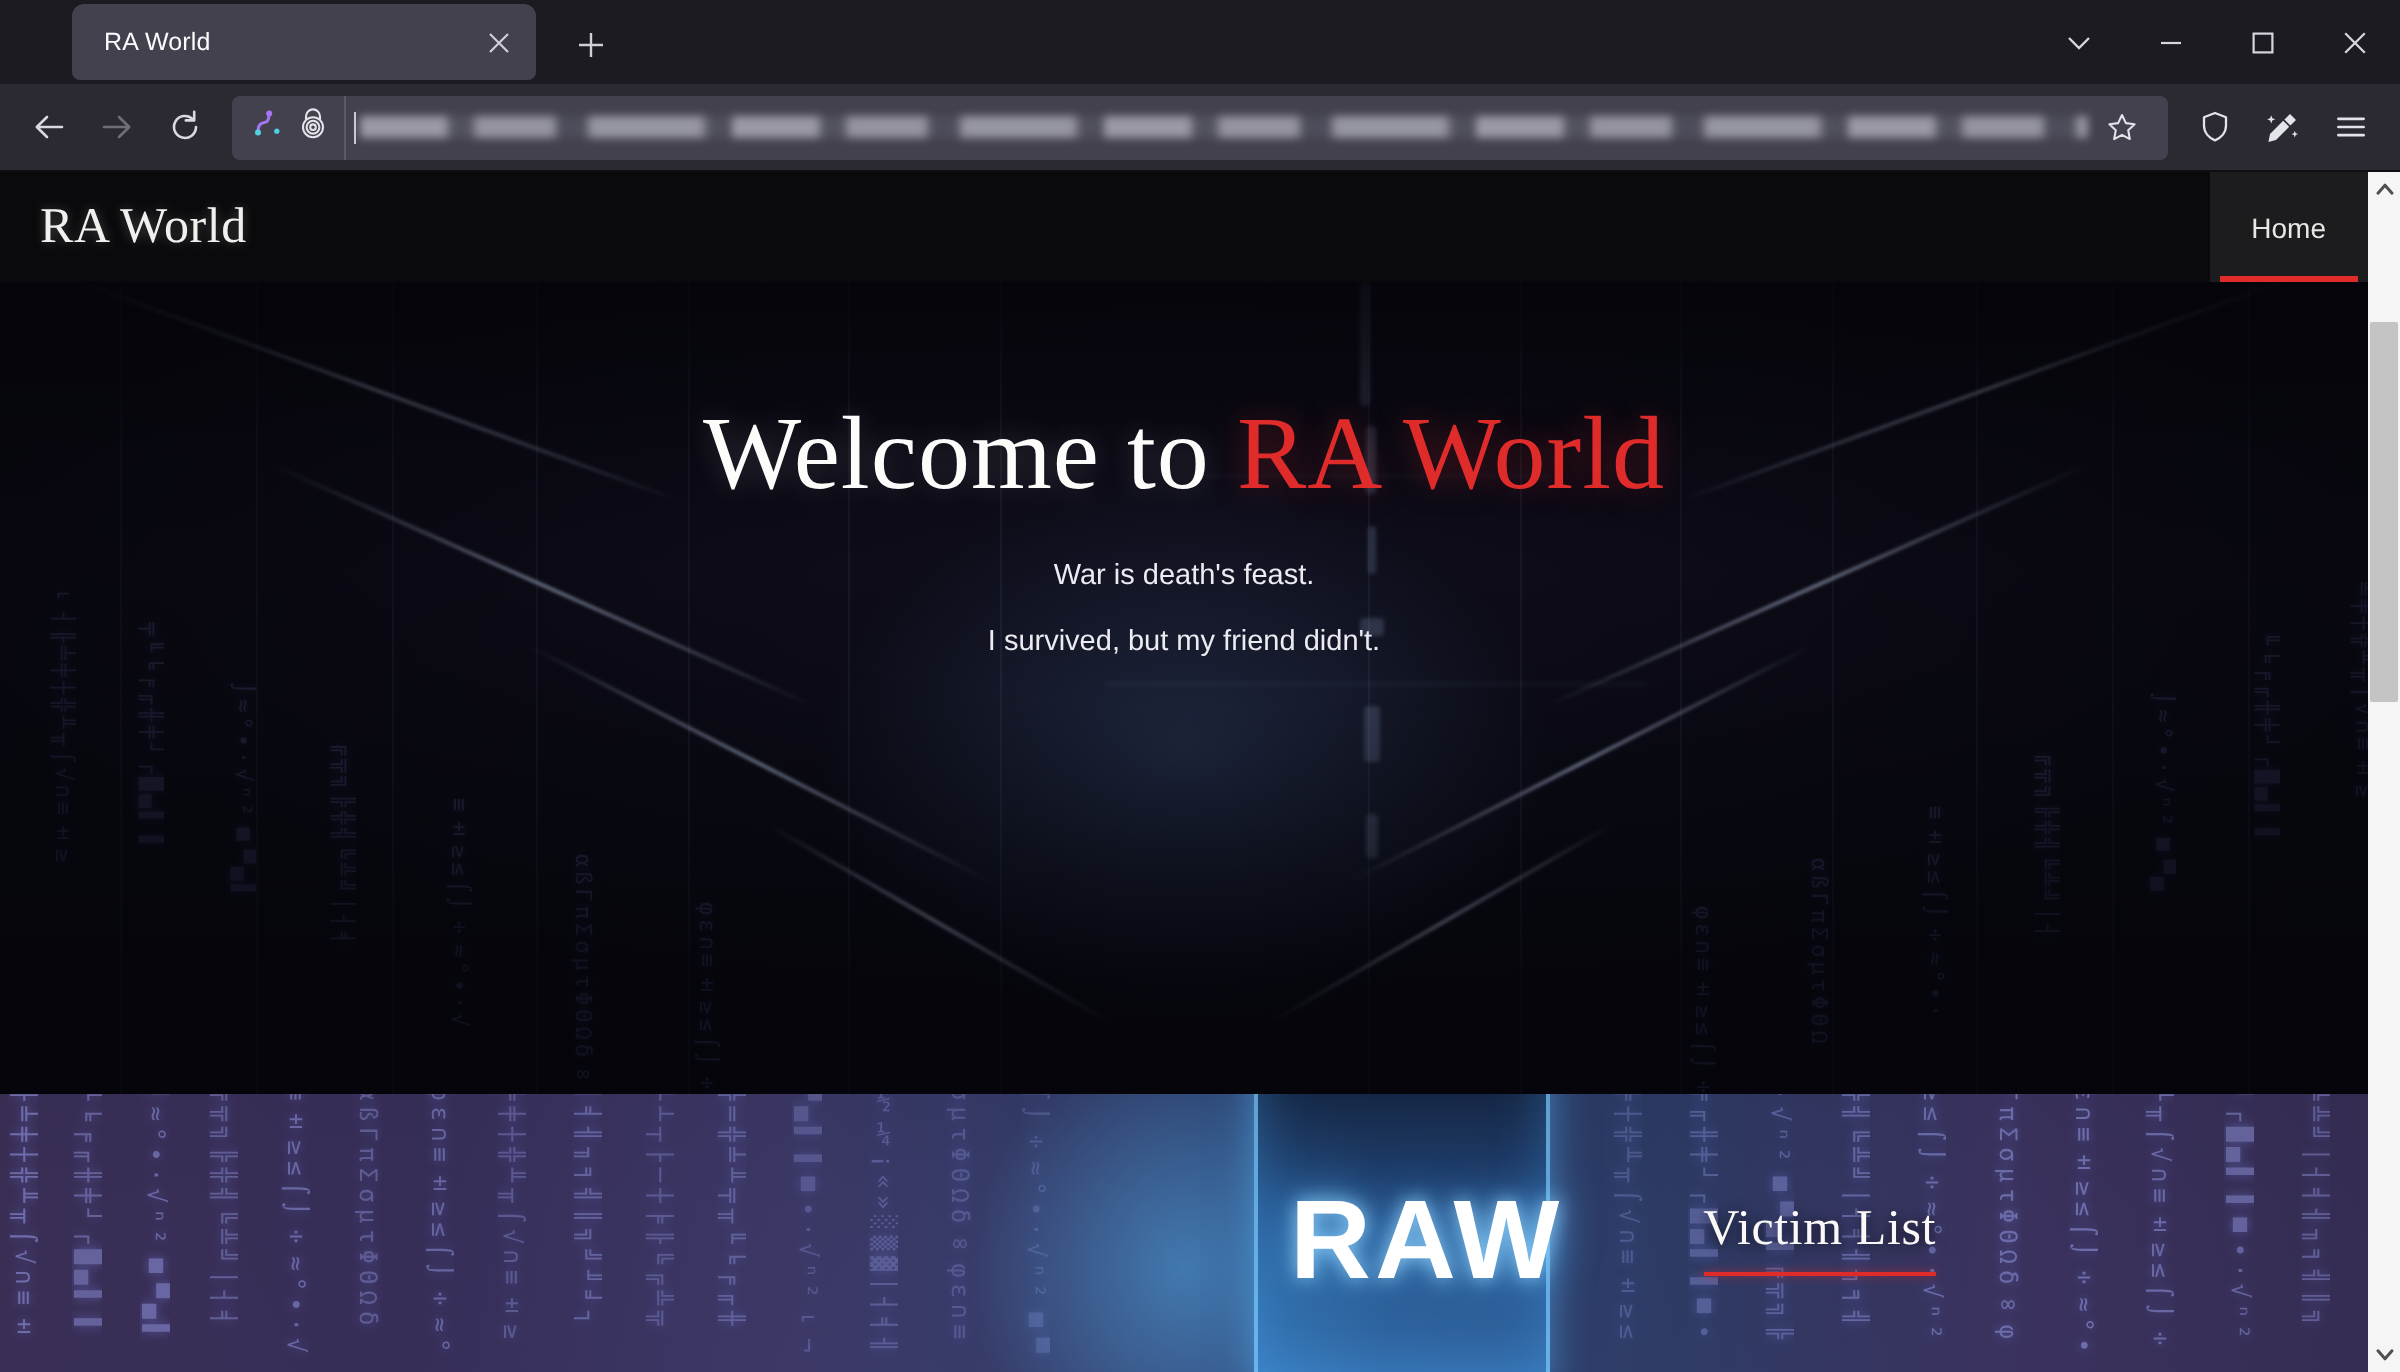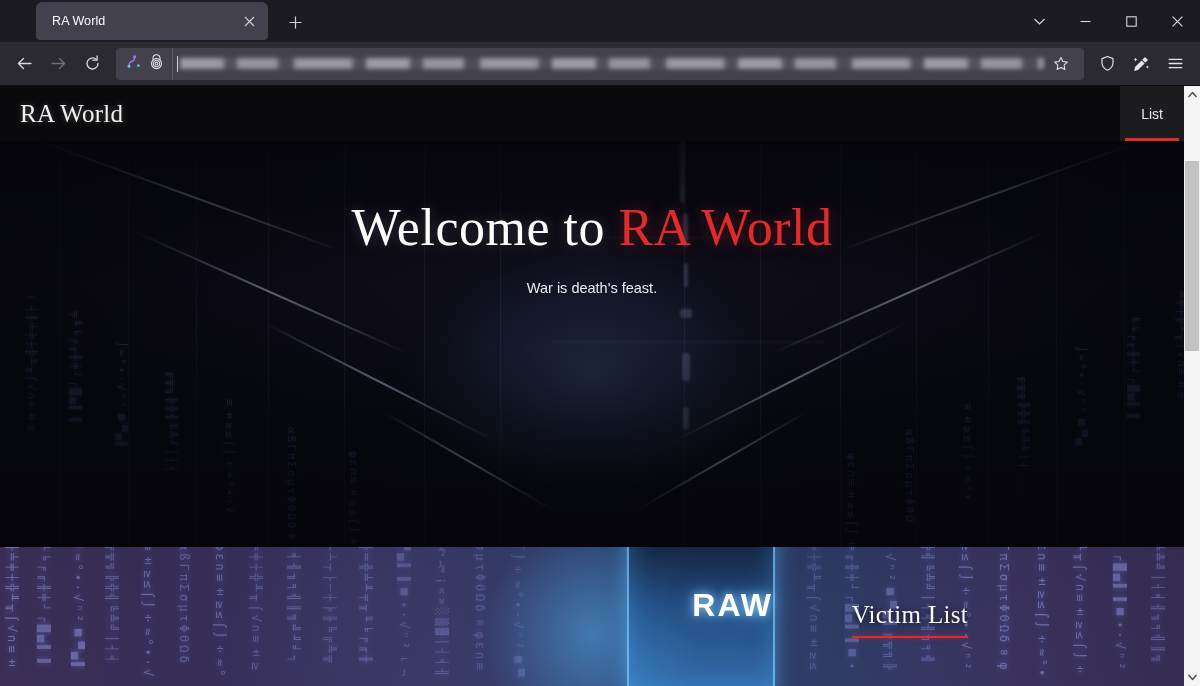--- a/index.html
+++ b/index.html
@@ -109,22 +109,22 @@
     font-family:"DejaVu Sans Mono", monospace; writing-mode:vertical-rl; white-space:nowrap;
     letter-spacing:3px; text-shadow:0 0 6px rgba(130,145,255,.85); overflow:hidden;}
   .band-glow{ position:absolute; left:50%; top:0; bottom:0; width:300px; transform:translateX(-50%);
     background:radial-gradient(ellipse 150px 160px at 50% 60%, rgba(86,190,255,.45), rgba(40,120,210,0) 72%);}
 
   
   .monitor{ position:absolute; left:627px; top:-28px; width:148px; height:175px; z-index:3;
     border:2px solid rgba(120,200,255,.75);
     box-shadow:0 0 18px rgba(90,190,255,.55), inset 0 0 26px rgba(70,170,255,.35);
     background:linear-gradient(180deg, rgba(12,18,34,.82) 0%, rgba(26,74,130,.55) 48%, rgba(58,150,225,.55) 100%);}
-  .raw-text{ position:absolute; left:0; right:0; top:66px; text-align:right;
-    color:#ffffff; font-size:32px; font-weight:700; letter-spacing:2px;
+  .raw-text{ position:absolute; left:0; right:0; top:66px; text-align:left;
+    color:#ffffff; font-size:56px; font-weight:700; letter-spacing:2px;
     font-family:"Liberation Sans", sans-serif;
     text-shadow:0 0 10px rgba(150,215,255,.95), 0 0 24px rgba(80,180,255,.75);margin-left:16px;}
 
   .victim-wrap{ position:relative; z-index:6; text-align:right; padding-top:54px;
                 padding-right:216px; }
   .victim-link{ display:inline-block; position:relative; font-family:"Liberation Serif", serif;
                 font-size:25px; color:#fbf9f7; letter-spacing:.3px;
                 text-shadow:0 1px 7px rgba(0,0,0,.75); padding-bottom:9px; }
   .victim-link::after{ content:""; position:absolute; left:0; right:0; bottom:0; height:2px;
                 background:#e02b2b; box-shadow:0 0 5px rgba(224,43,43,.6); }
@@ -249,21 +249,21 @@
     </div>
   </div>
 
   <div class="viewport">
     <div class="page">
 
       <div class="siteheader">
         <div class="brand">RA World</div>
         <div class="sitenav">
           <div class="navlink active">
-            <span>List</span>
+            <span>Home</span>
           </div>
         </div>
       </div>
 
       <div class="hero">
         <div class="hero-bg">
           <div class="corridor"></div>
           <div class="racks">
             <div class="rack" style="left:60px;"></div>
             <div class="rack" style="left:128px;"></div>
@@ -312,20 +312,21 @@
           <div class="streak" style="left:830px; top:52px;  width:330px; transform:rotate(-20deg);"></div>
           <div class="streak" style="left:760px; top:150px; width:300px; transform:rotate(-24deg);"></div>
           <div class="streak" style="left:660px; top:240px; width:260px; transform:rotate(-27deg);"></div>
           <div class="streak" style="left:620px; top:320px; width:200px; transform:rotate(-30deg);"></div>
           <div class="hero-vignette"></div>
         </div>
 
         <div class="hero-content">
           <h1 class="hero-title"><span>Welcome to </span><span class="accent">RA World</span></h1>
           <p class="hero-sub">War is death's feast.</p>
+          <p class="hero-sub second">I survived, but my friend didn't.</p>
         </div>
       </div>
 
       <div class="band">
         <div class="band-bg"></div>
         <div class="band-rain">
           <div class="rcol" style="left:4px;   opacity:.55;">╟╧╪┼╬╨╥⌠√∩≡±</div>
           <div class="rcol" style="left:36px;  opacity:.45;">╙╘╒╓╫╪┘┌█▄▌▐</div>
           <div class="rcol" style="left:70px;  opacity:.5;">⌡≈°∙·√ⁿ²■▀▄▌</div>
           <div class="rcol" style="left:104px; opacity:.42;">╔╦╗╠╬╣╚╩╝│┤╡</div>

